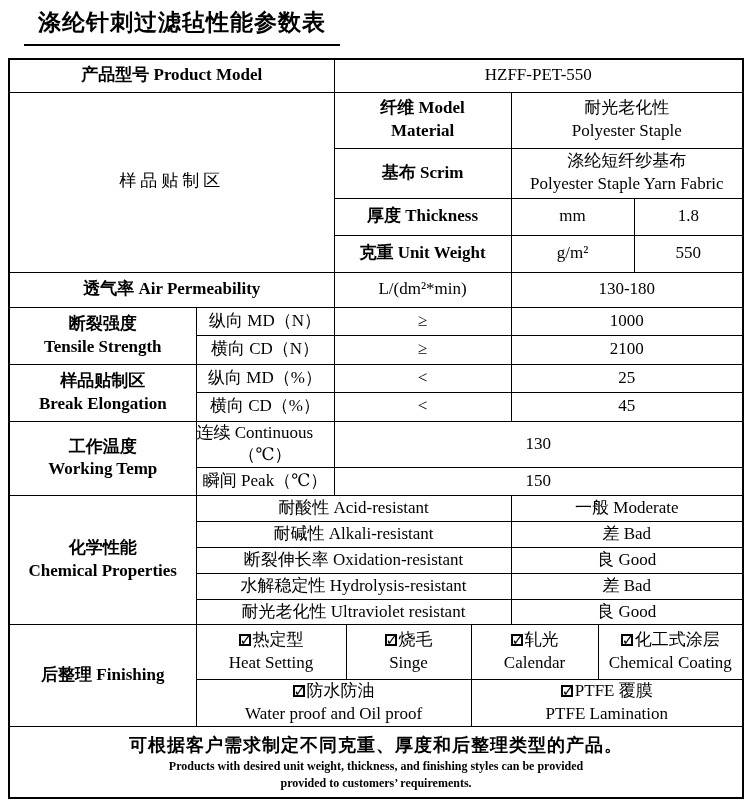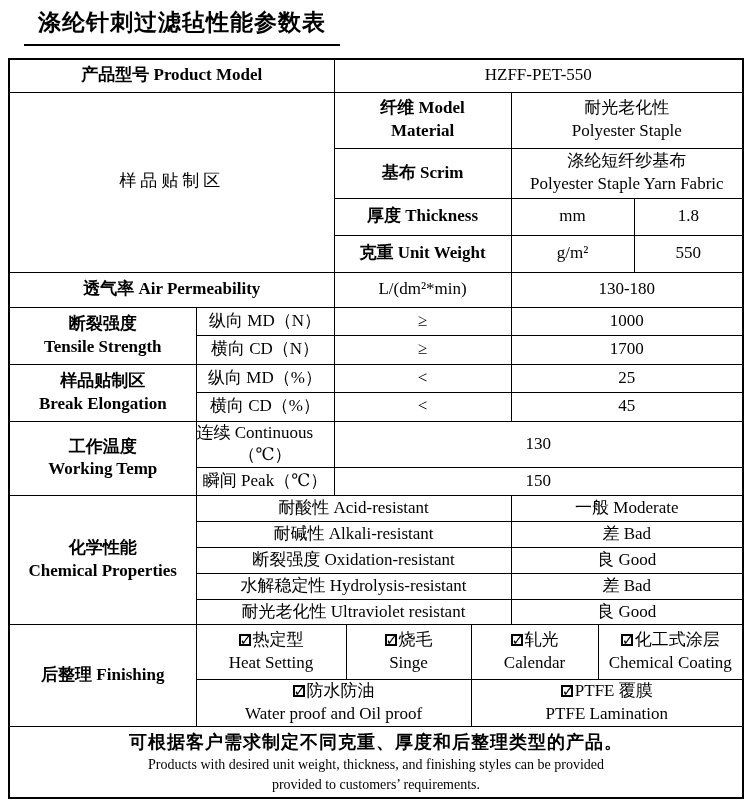--- a/index.html
+++ b/index.html
@@ -52,21 +52,21 @@
   }
   .cb::after {
     content: "\2713";
     position: absolute;
     left: -1px; top: -6px;
     font-size: 15px;
     font-weight: bold;
     font-family: "DejaVu Sans", sans-serif;
   }
   .footer-zh { font-size: 18px; font-weight: bold; letter-spacing: 1px; }
-  .footer-en { font-size: 14px; font-weight: normal; }
+  .footer-en { font-size: 12px; font-weight: bold; }
   .two-line { line-height: 1.55; }
 </style>
 </head>
 <body>
 
 <div class="page-title">涤纶针刺过滤毡性能参数表</div>
 
 <table class="spec">
   <colgroup>
     <col style="width:187px">
@@ -129,21 +129,21 @@
       <span class="ln">Tensile Strength</span>
     </td>
     <td class="left">纵向 MD（N）</td>
     <td colspan="3">≥</td>
     <td colspan="3">1000</td>
   </tr>
 
   <tr style="height:29px">
     <td class="left">横向 CD（N）</td>
     <td colspan="3">≥</td>
-    <td colspan="3">1700</td>
+    <td colspan="3">2100</td>
   </tr>
 
   <tr style="height:28px">
     <td rowspan="2" class="b two-line">
       <span class="ln">样品贴制区</span>
       <span class="ln">Break Elongation</span>
     </td>
     <td class="left">纵向 MD（%）</td>
     <td colspan="3">&lt;</td>
     <td colspan="3">25</td>
@@ -178,21 +178,21 @@
       <span class="ln">Chemical Properties</span>
     </td>
     <td colspan="4" class="left">耐酸性 Acid-resistant</td>
     <td colspan="3">一般 Moderate</td>
   </tr>
   <tr style="height:26px">
     <td colspan="4" class="left">耐碱性 Alkali-resistant</td>
     <td colspan="3">差 Bad</td>
   </tr>
   <tr style="height:26px">
-    <td colspan="4" class="left">断裂强度 Oxidation-resistant</td>
+    <td colspan="4" class="left">断裂伸长率 Oxidation-resistant</td>
     <td colspan="3">良 Good</td>
   </tr>
   <tr style="height:26px">
     <td colspan="4" class="left">水解稳定性 Hydrolysis-resistant</td>
     <td colspan="3">差 Bad</td>
   </tr>
   <tr style="height:25px">
     <td colspan="4" class="left">耐光老化性 Ultraviolet resistant</td>
     <td colspan="3">良 Good</td>
   </tr>

